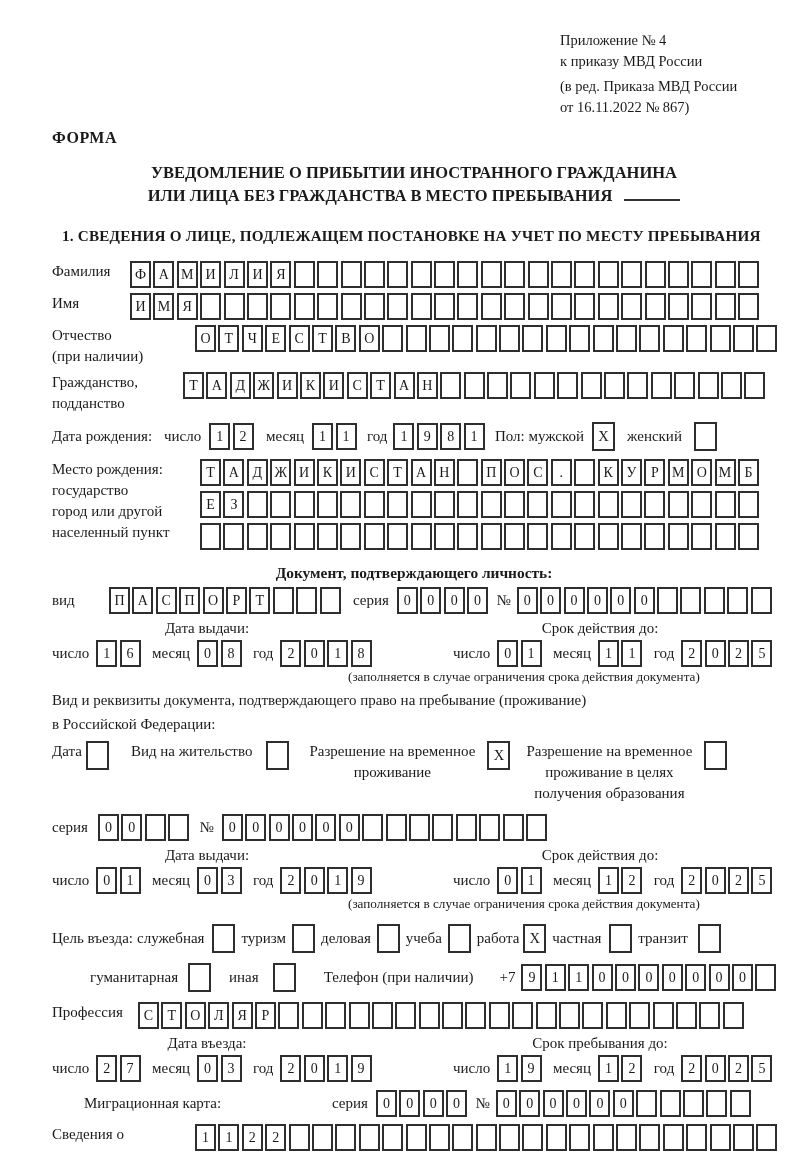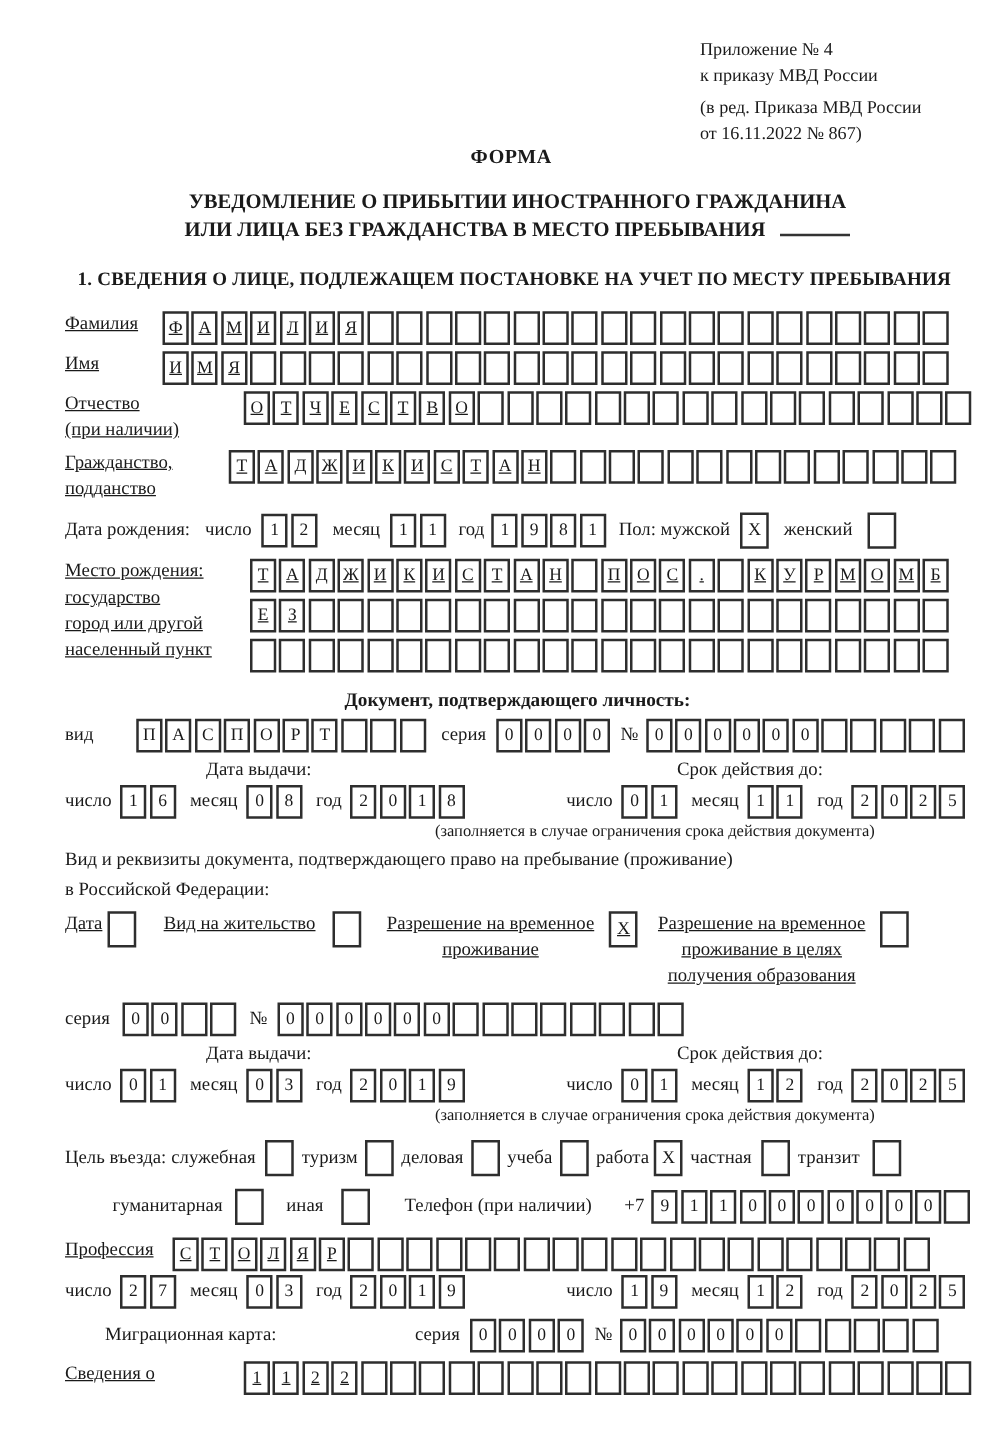--- a/index.html
+++ b/index.html
@@ -4,25 +4,25 @@
 <style>
   html,body{margin:0;padding:0;background:#fff;}
   .page{
     width:800px;height:1163px;box-sizing:border-box;overflow:hidden;
     background:#fff;color:#1a1a1a;position:relative;
     font-family:"Liberation Serif","DejaVu Serif",serif;
     padding:30px 10px 0 52px;
   }
   .appendix{margin-left:508px;font-size:14.5px;line-height:20.5px;}
   .appendix .gap{margin-top:5px;}
-  .forma{font-weight:bold;text-align:center;padding-right:24px;font-size:16px;letter-spacing:.5px;}
+  .forma{font-weight:bold;text-align:left;padding-right:24px;font-size:16px;margin-top:12px;letter-spacing:.5px;}
   .title{text-align:center;font-weight:bold;font-size:16.5px;line-height:23px;margin-top:14px;margin-left:-14px;}
   .blank{display:inline-block;width:56px;height:2px;background:#333;margin-left:12px;}
   .sect{font-weight:bold;font-size:15.2px;margin-top:20px;margin-left:10px;letter-spacing:.2px;white-space:nowrap;}
-  .row{display:flex;align-items:flex-start;margin-top:5px;text-decoration:underline;}
+  .row{display:flex;align-items:flex-start;margin-top:5px;}
   .rowc{display:flex;align-items:center;margin-top:5px;}
   .lbl{font-size:15px;line-height:21px;flex:none;}
   .plain{font-size:15px;margin-top:7px;}
   .cells{display:flex;flex:none;}
   .cell{width:17px;height:23px;border:2px solid #2e2e2e;margin-right:2.4px;flex:none;
         display:flex;align-items:center;justify-content:center;font-size:14px;background:#fff;}
   .cb{width:19px;height:25px;border:2px solid #2e2e2e;flex:none;
       display:flex;align-items:center;justify-content:center;font-size:14.5px;background:#fff;}
   .w78{width:78px;} .w57{width:57px;} .w143{width:143px;} .w131{width:131px;} .w148{width:148px;} .w112{width:112px;} .w185{width:186px;margin-left:32px;}
   .stack .cells{margin-bottom:5px;}
@@ -555,20 +555,24 @@
         <span class="cell"></span>
         <span class="cell"></span>
         <span class="cell"></span>
         <span class="cell"></span>
         <span class="cell"></span>
         <span class="cell"></span>
         <span class="cell"></span>
       </div>
   </div>
 
+  <div class="dhead">
+    <div class="dh-left">Дата въезда:</div>
+    <div class="dh-right">Срок пребывания до:</div>
+  </div>
 
   <div class="rowc" style="margin-top:3px;">
     <div class="dgroup">
       <span class="lbl">число</span>
       <div class="cells">
           <span class="cell">2</span>
           <span class="cell">7</span>
         </div>
       <span class="lbl">месяц</span>
       <div class="cells">

